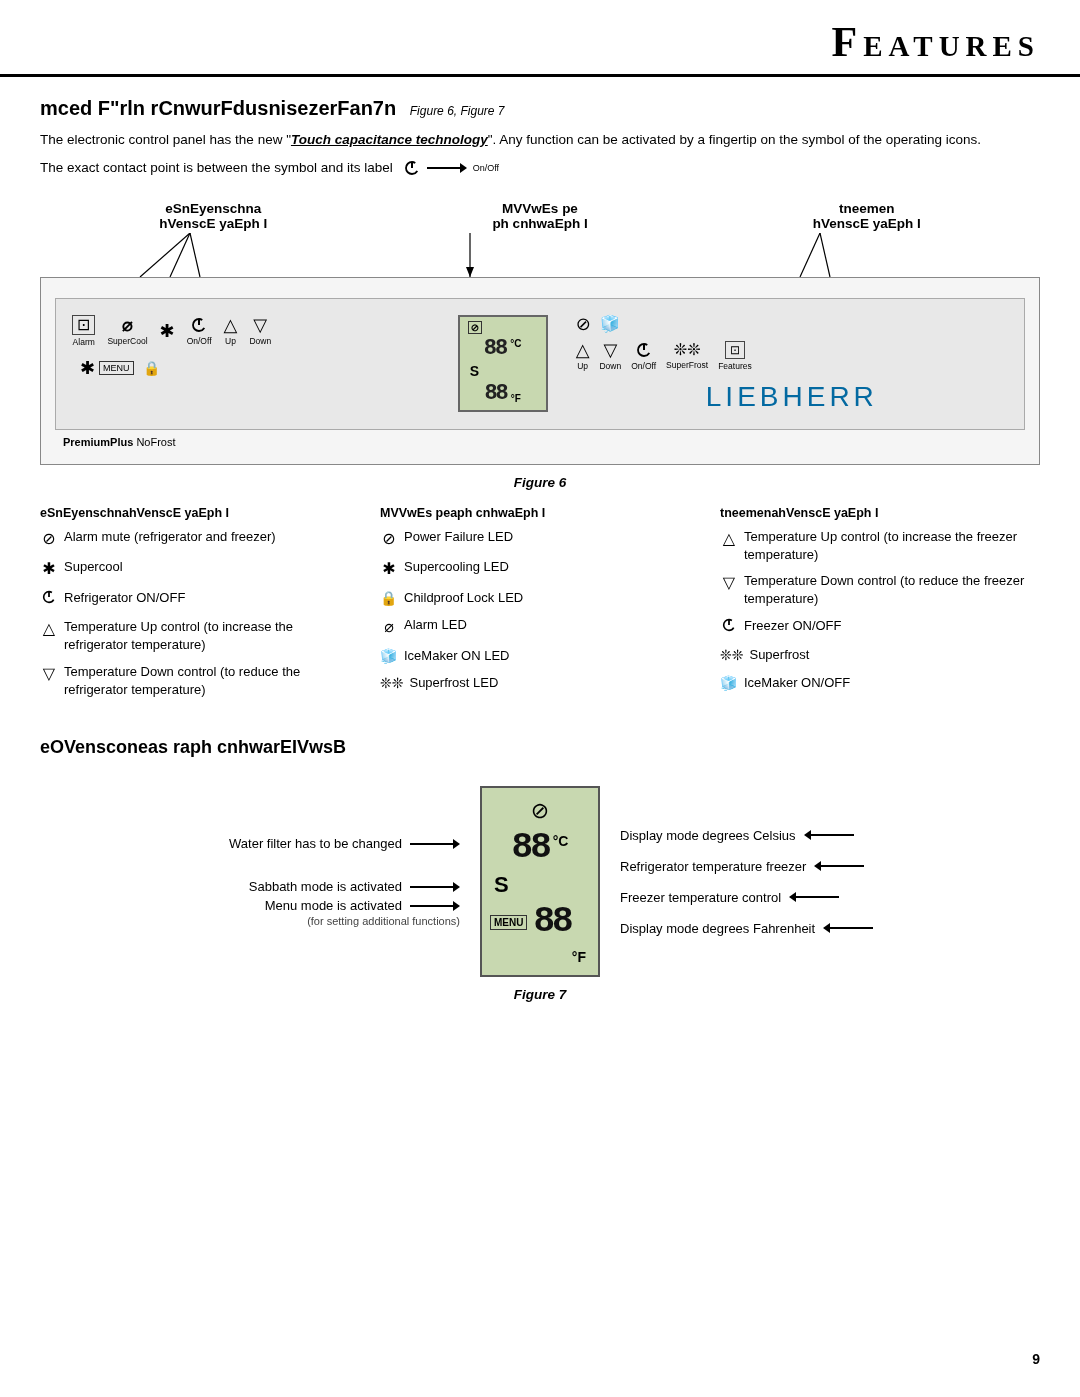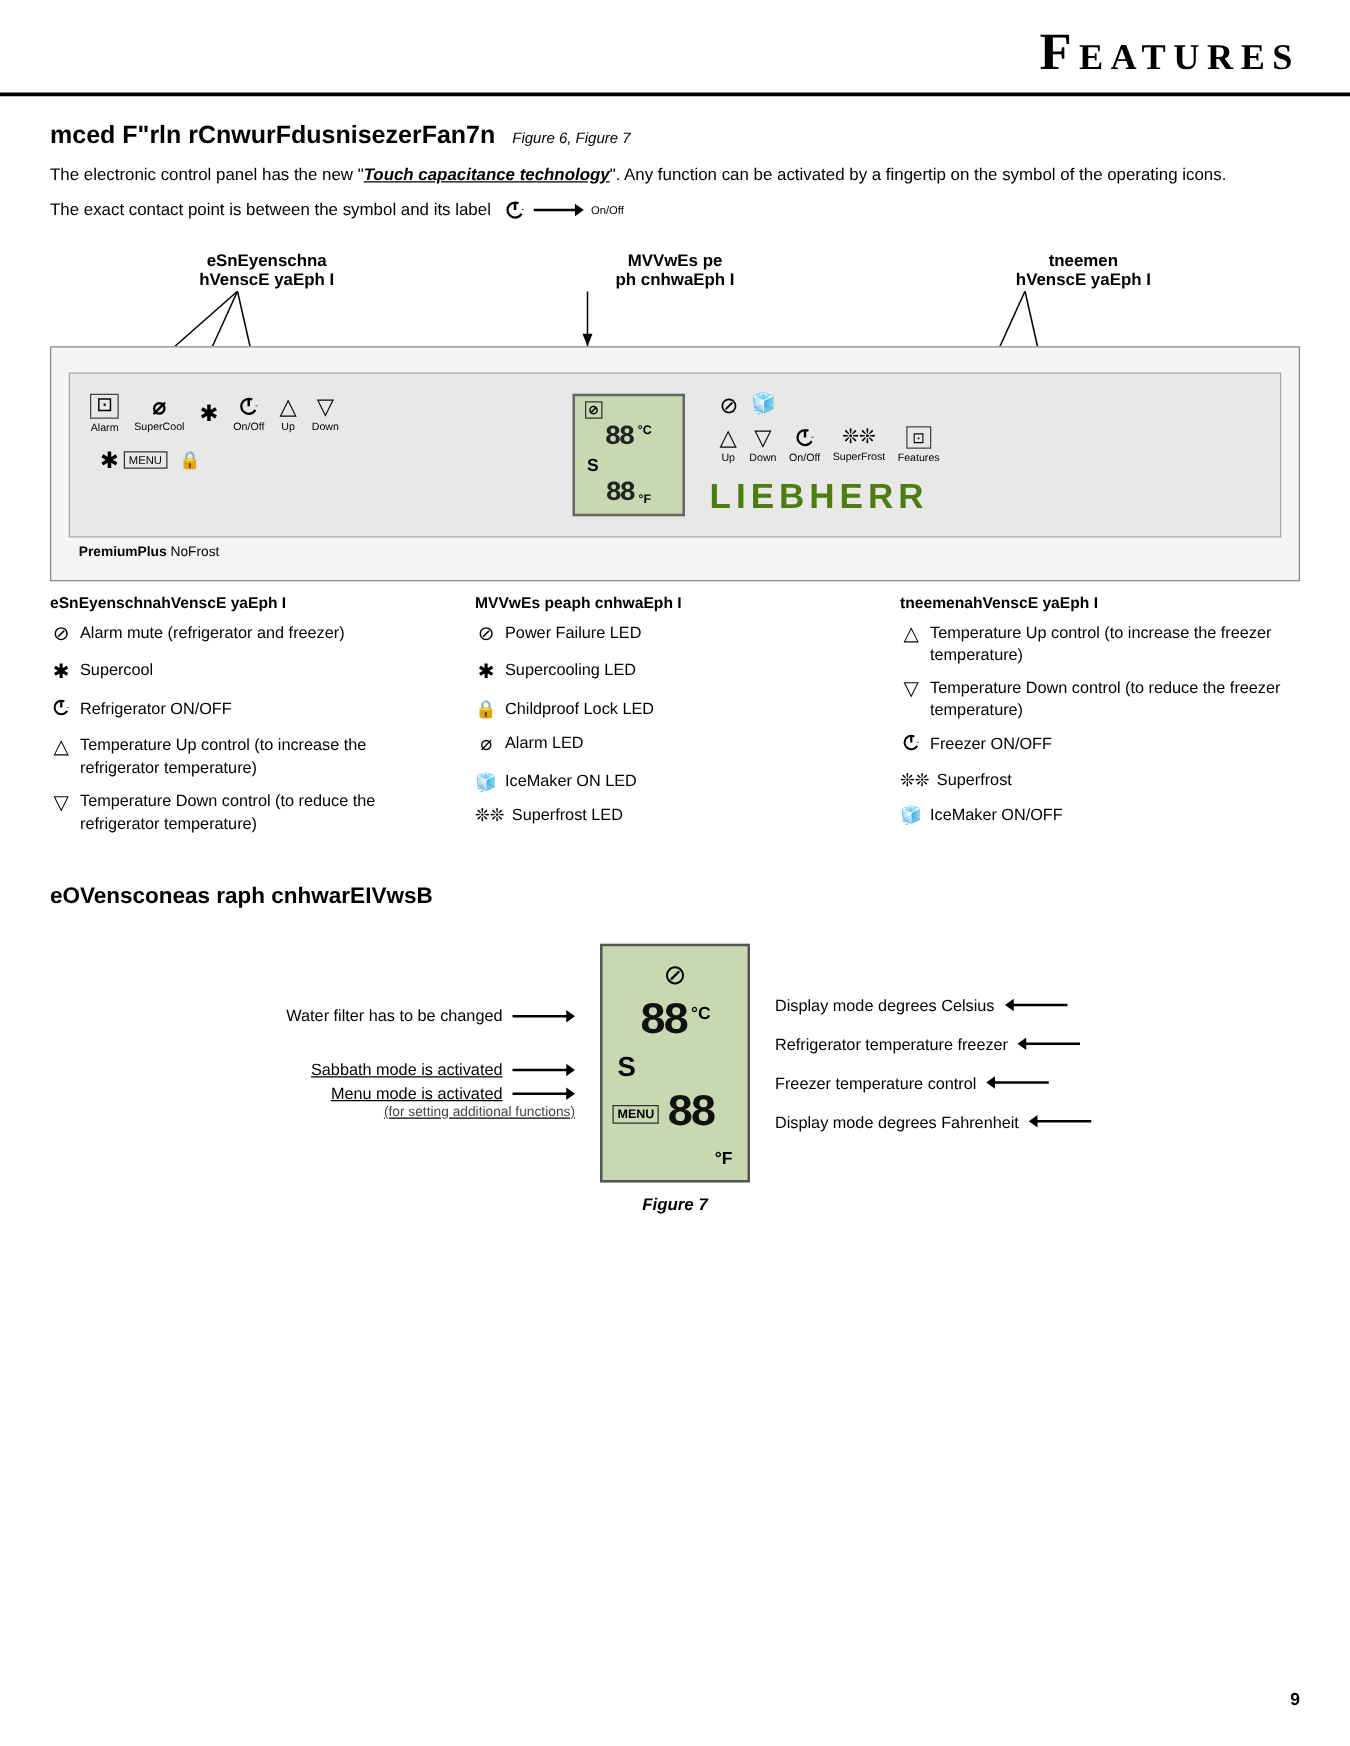--- a/index.html
+++ b/index.html
@@ -216,25 +216,25 @@
     }
     .right-icons-row2 {
       display: flex;
       align-items: center;
       gap: 10px;
       padding: 2px 8px 6px 8px;
     }
 
     
     .liebherr-brand {
-      text-align: left;
+      text-align: center;
       font-size: 28px;
-      font-weight: 700;
+      font-weight: 400;
       letter-spacing: 4px;
-      color: #4d7c0f;
+      color: #0369a1;
       margin-top: 4px;
       padding-bottom: 6px;
     }
 
     .premium-plus {
       font-size: 11px;
       font-weight: bold;
       padding: 6px 8px 2px 8px;
     }
     .premium-plus .nofrost {
@@ -624,20 +624,23 @@
 
         <div class="liebherr-brand">LIEBHERR</div>
       </div>
     </div>
 
     <div class="premium-plus">
       <b>PremiumPlus</b> <span class="nofrost">NoFrost</span>
     </div>
   </div>
 
+  <div class="fig-caption">
+    <span>Figure 6</span>
+  </div>
 
   <div class="feature-cols">
 
     <div>
       <div class="feature-col-title">eSnEyenschnahVenscE yaEph I</div>
       <ul class="feature-list">
         <li>
           <span class="sym" style="font-size:16px;">⊘</span>
           <span>Alarm mute (refrigerator and freezer)</span>
         </li>
@@ -729,21 +732,21 @@
 
   <div class="bottom-section-title">eOVensconeas raph cnhwarEIVwsB</div>
 
   <div class="display-diagram-wrapper">
 
     <div class="display-labels-left">
       <div class="label-with-arrow">
         <span>Water filter has to be changed</span>
         <span class="arrow-line-right"></span>
       </div>
-      <div style="display:flex;flex-direction:column;gap:4px;align-items:flex-end;text-decoration:underline;">
+      <div style="display:flex;flex-direction:column;gap:4px;align-items:flex-end;">
         <div class="label-with-arrow">
           <span>Sabbath mode is activated</span>
           <span class="arrow-line-right"></span>
         </div>
         <div style="display:flex;flex-direction:column;align-items:flex-end;">
           <div class="label-with-arrow">
             <span>Menu mode is activated</span>
             <span class="arrow-line-right"></span>
           </div>
           <div style="font-size:11px;color:#444;margin-top:2px;">(for setting additional functions)</div>

